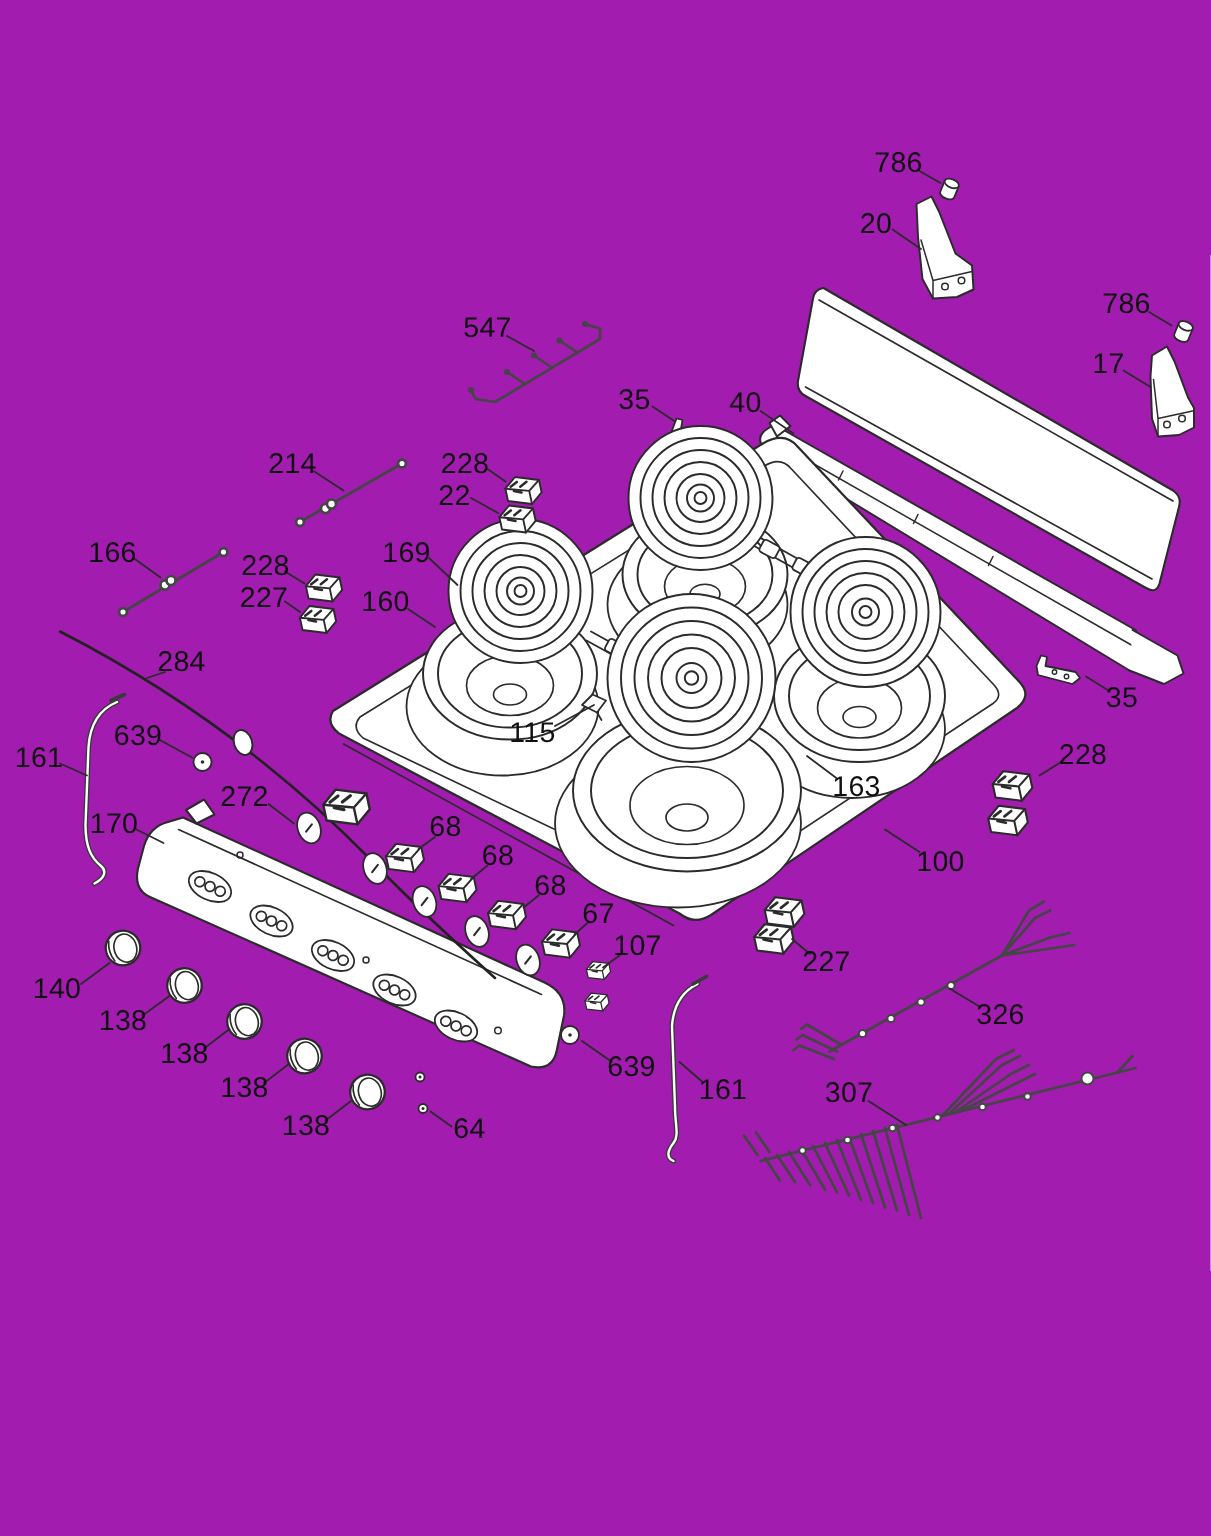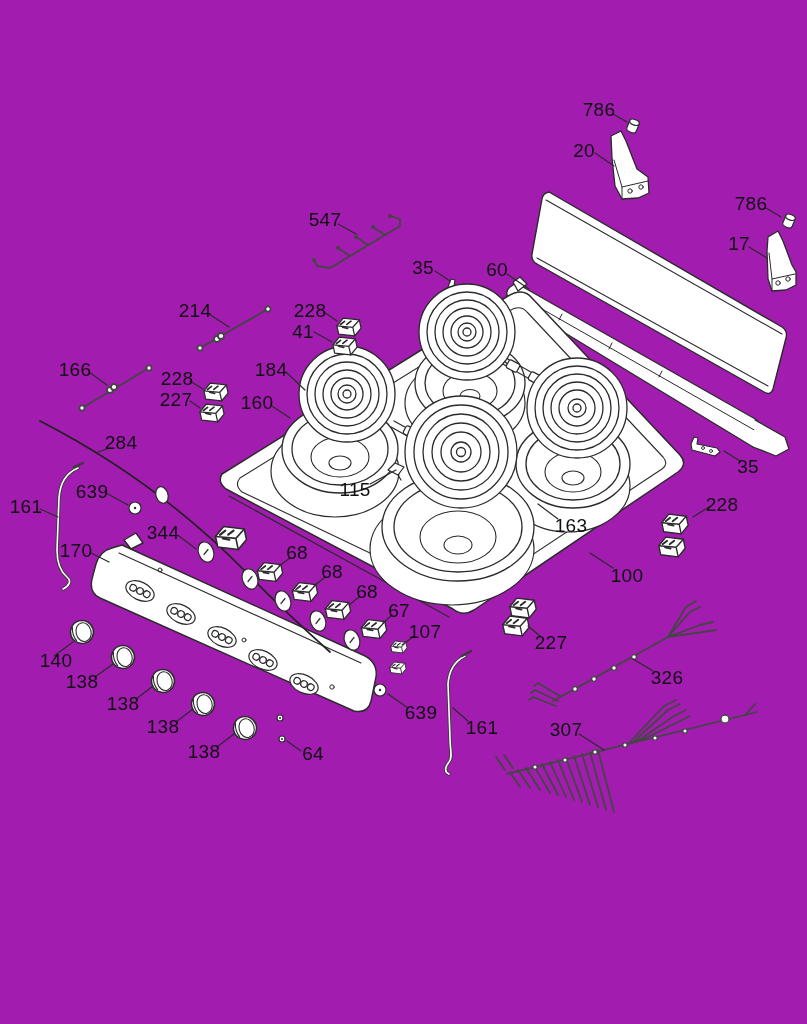--- a/index.html
+++ b/index.html
@@ -367,35 +367,35 @@
     <line x1="370" y1="484" x2="396" y2="470"></line>
   </g>
 </svg>
 
 <div class="lbl" style="left:599px;top:109px">786</div>
 <div class="lbl" style="left:584px;top:150px">20</div>
 <div class="lbl" style="left:751px;top:203px">786</div>
 <div class="lbl" style="left:739px;top:243px">17</div>
 <div class="lbl" style="left:325px;top:219px">547</div>
 <div class="lbl" style="left:423px;top:267px">35</div>
-<div class="lbl" style="left:497px;top:269px">60</div>
+<div class="lbl" style="left:497px;top:269px">40</div>
 <div class="lbl" style="left:310px;top:310px">228</div>
-<div class="lbl" style="left:303px;top:331px">41</div>
+<div class="lbl" style="left:303px;top:331px">22</div>
 <div class="lbl" style="left:195px;top:310px">214</div>
 <div class="lbl" style="left:75px;top:369px">166</div>
 <div class="lbl" style="left:177px;top:378px">228</div>
 <div class="lbl" style="left:176px;top:399px">227</div>
-<div class="lbl" style="left:271px;top:369px">184</div>
+<div class="lbl" style="left:271px;top:369px">169</div>
 <div class="lbl" style="left:257px;top:402px">160</div>
 <div class="lbl" style="left:121px;top:442px">284</div>
 <div class="lbl" style="left:92px;top:491px">639</div>
 <div class="lbl" style="left:26px;top:506px">161</div>
-<div class="lbl" style="left:163px;top:532px">344</div>
+<div class="lbl" style="left:163px;top:532px">272</div>
 <div class="lbl" style="left:76px;top:550px">170</div>
-<div class="lbl" style="left:56px;top:660px">140</div>
+<div class="lbl" style="left:38px;top:660px">140</div>
 <div class="lbl" style="left:82px;top:681px">138</div>
 <div class="lbl" style="left:123px;top:703px">138</div>
 <div class="lbl" style="left:163px;top:726px">138</div>
 <div class="lbl" style="left:204px;top:751px">138</div>
 <div class="lbl" style="left:313px;top:753px">64</div>
 <div class="lbl" style="left:297px;top:552px">68</div>
 <div class="lbl" style="left:332px;top:571px">68</div>
 <div class="lbl" style="left:367px;top:591px">68</div>
 <div class="lbl" style="left:399px;top:610px">67</div>
 <div class="lbl" style="left:425px;top:631px">107</div>

